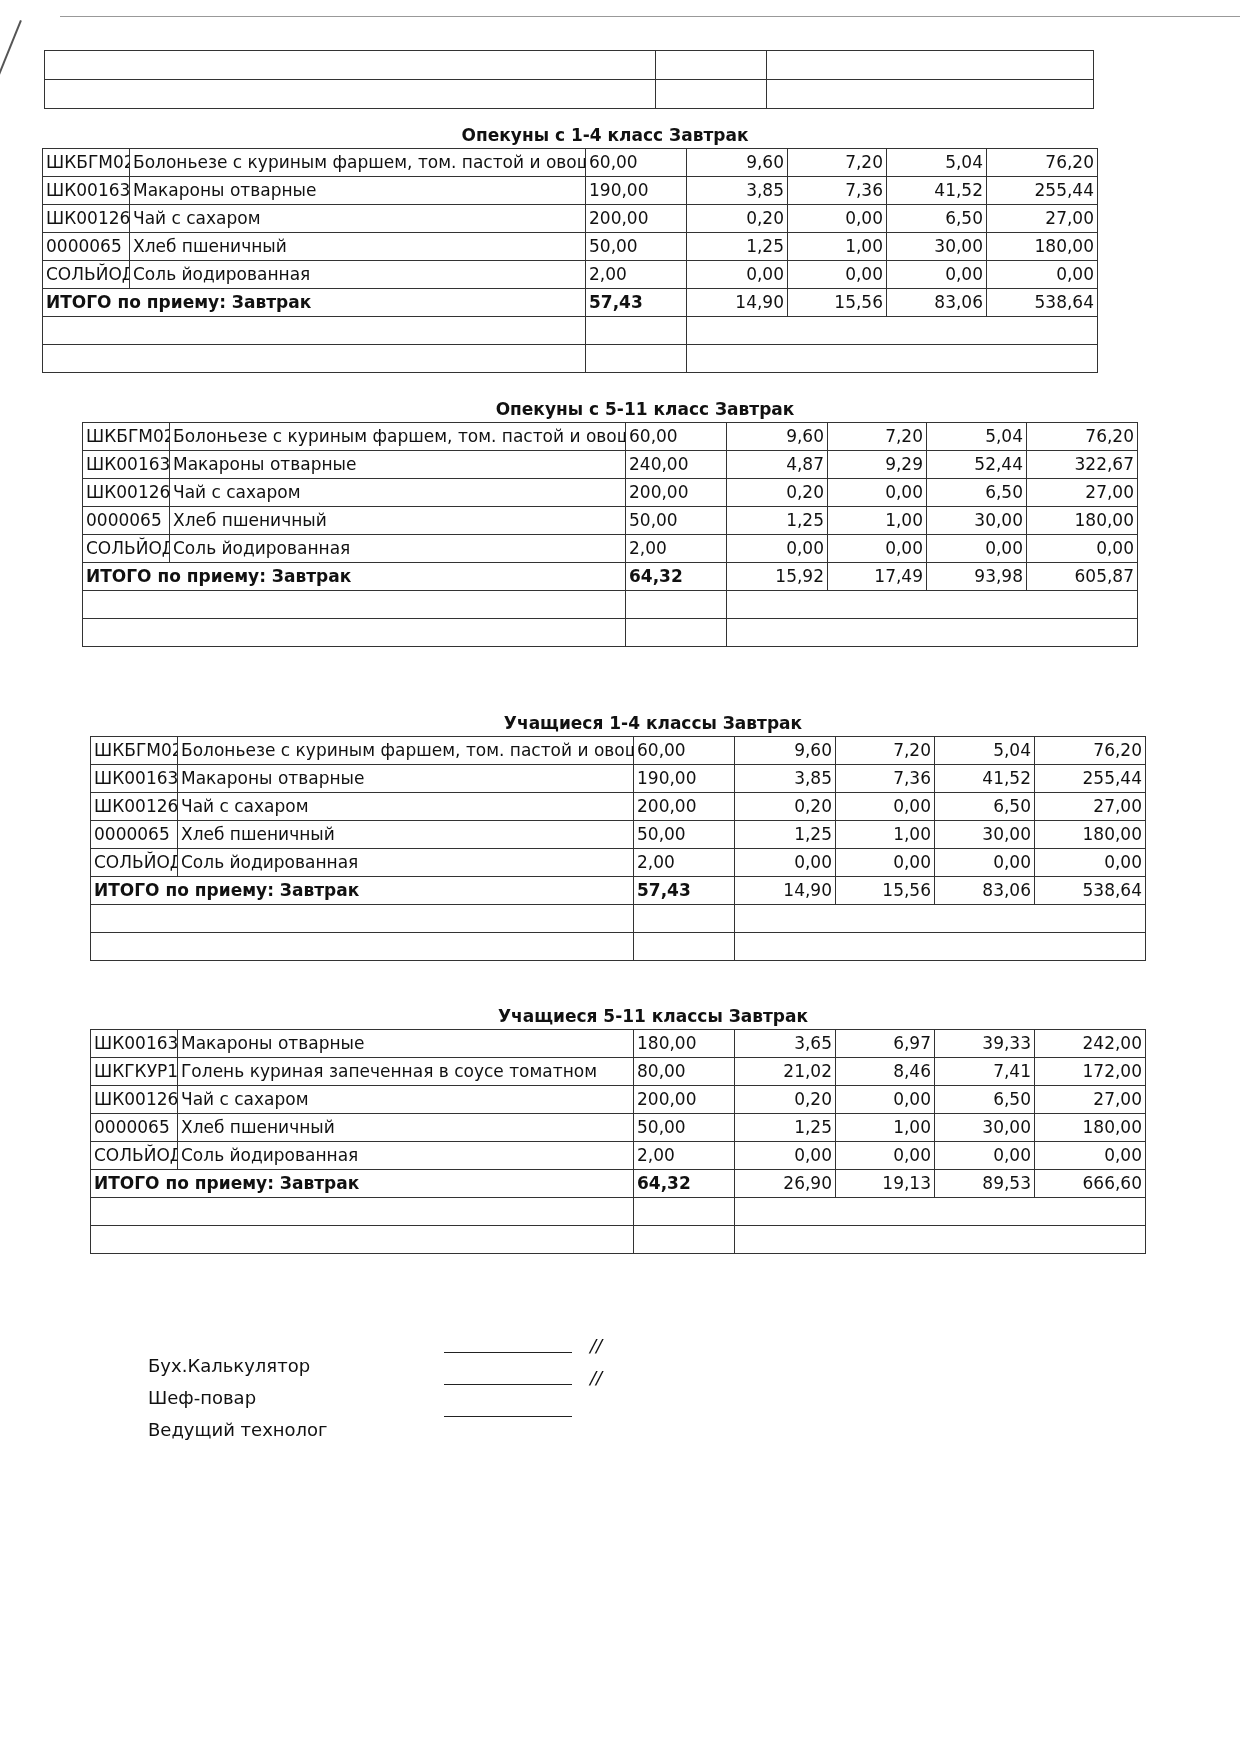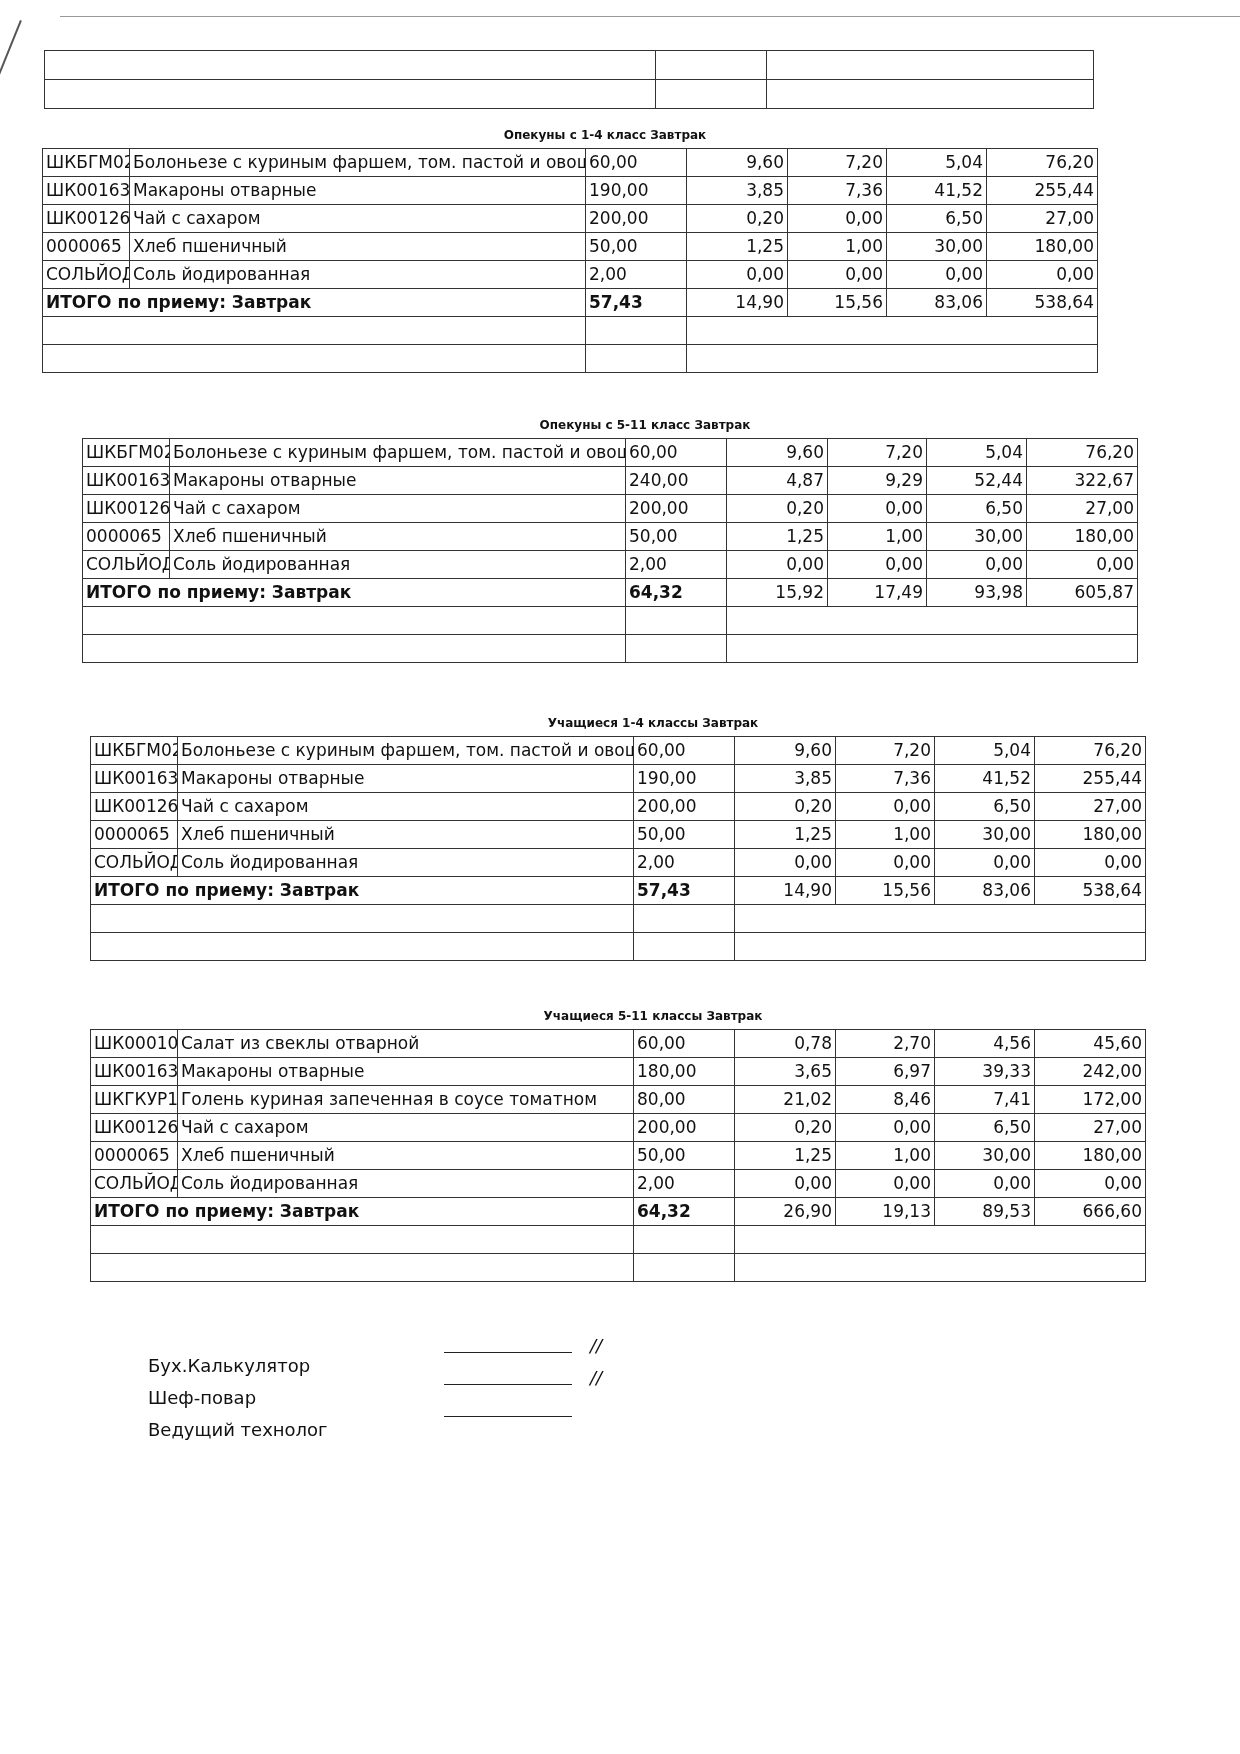--- a/index.html
+++ b/index.html
@@ -5,21 +5,21 @@
   html, body { margin:0; padding:0; }
   body {
     width:1240px; height:1754px; background:#ffffff; position:relative; overflow:hidden;
     font-family:"DejaVu Sans", sans-serif; color:#111;
   }
   .scan-line { position:absolute; background:#555; }
   .top-table { position:absolute; left:44px; top:50px; width:1050px; border-collapse:collapse; }
   .top-table td { border:1.5px solid #333; height:28px; padding:0; }
   .section { position:absolute; left:42px; width:1050px; }
   .section-title {
-    text-align:center; font-weight:bold; font-size:12px; height:26px; line-height:26px;
+    text-align:center; font-weight:bold; font-size:17px; height:26px; line-height:26px;
     padding-left:76px; box-sizing:border-box;
   }
   table.menu { border-collapse:collapse; width:1050px; table-layout:fixed; }
   table.menu td {
     border:1.5px solid #333; height:27px; padding:0 3px; font-size:17px; line-height:27px;
     white-space:nowrap; overflow:hidden;
   }
   td.code { width:80px; }
   td.name { width:449px; }
   td.c3 { width:94px; text-align:left; }
@@ -118,21 +118,21 @@
       <td colspan="4"></td>
     </tr>
           <tr>
       <td colspan="2"></td>
       <td></td>
       <td colspan="4"></td>
     </tr>
         </tbody>
       </table>
     </div>
-    <div class="section" style="top: 412px; padding-left: 40px;">
+    <div class="section" style="top: 396px; padding-left: 40px;">
       <div class="section-title">Опекуны с 5-11 класс Завтрак</div>
       <table class="menu">
         <tbody>
           <tr>
       <td class="code">ШКБГМ02</td>
       <td class="name">Болоньезе с куриным фаршем, том. пастой и овощами</td>
       <td class="c3">60,00</td>
       <td class="num c4">9,60</td>
       <td class="num c5">7,20</td>
       <td class="num c6">5,04</td>
@@ -262,29 +262,20 @@
       <td></td>
       <td colspan="4"></td>
     </tr>
         </tbody>
       </table>
     </div>
     <div class="section" style="top: 1003px; padding-left: 48px;">
       <div class="section-title">Учащиеся 5-11 классы Завтрак</div>
       <table class="menu">
         <tbody>
-          <tr>
-      <td class="code">ШК00010</td>
-      <td class="name">Салат из свеклы отварной</td>
-      <td class="c3">60,00</td>
-      <td class="num c4">0,78</td>
-      <td class="num c5">2,70</td>
-      <td class="num c6">4,56</td>
-      <td class="num c7">45,60</td>
-    </tr>
           <tr>
       <td class="code">ШК00163</td>
       <td class="name">Макароны отварные</td>
       <td class="c3">180,00</td>
       <td class="num c4">3,65</td>
       <td class="num c5">6,97</td>
       <td class="num c6">39,33</td>
       <td class="num c7">242,00</td>
     </tr>
           <tr>

